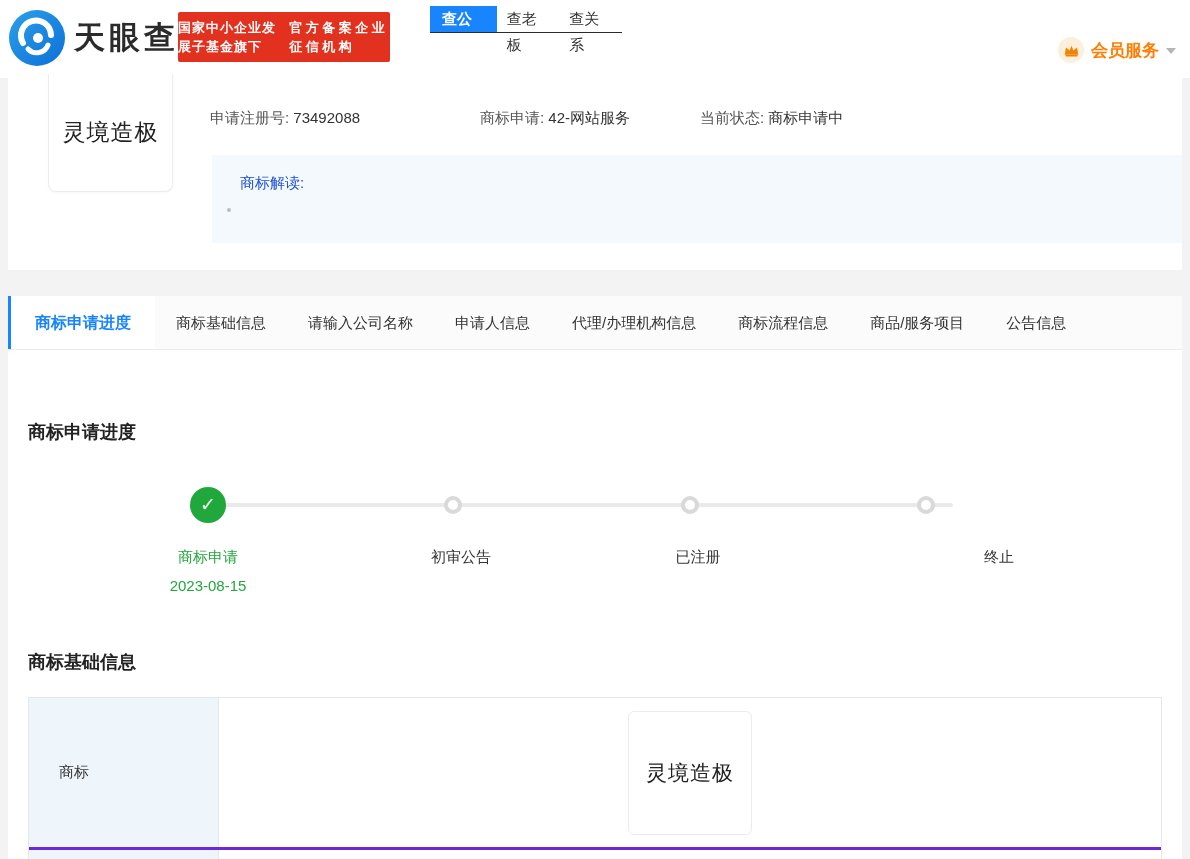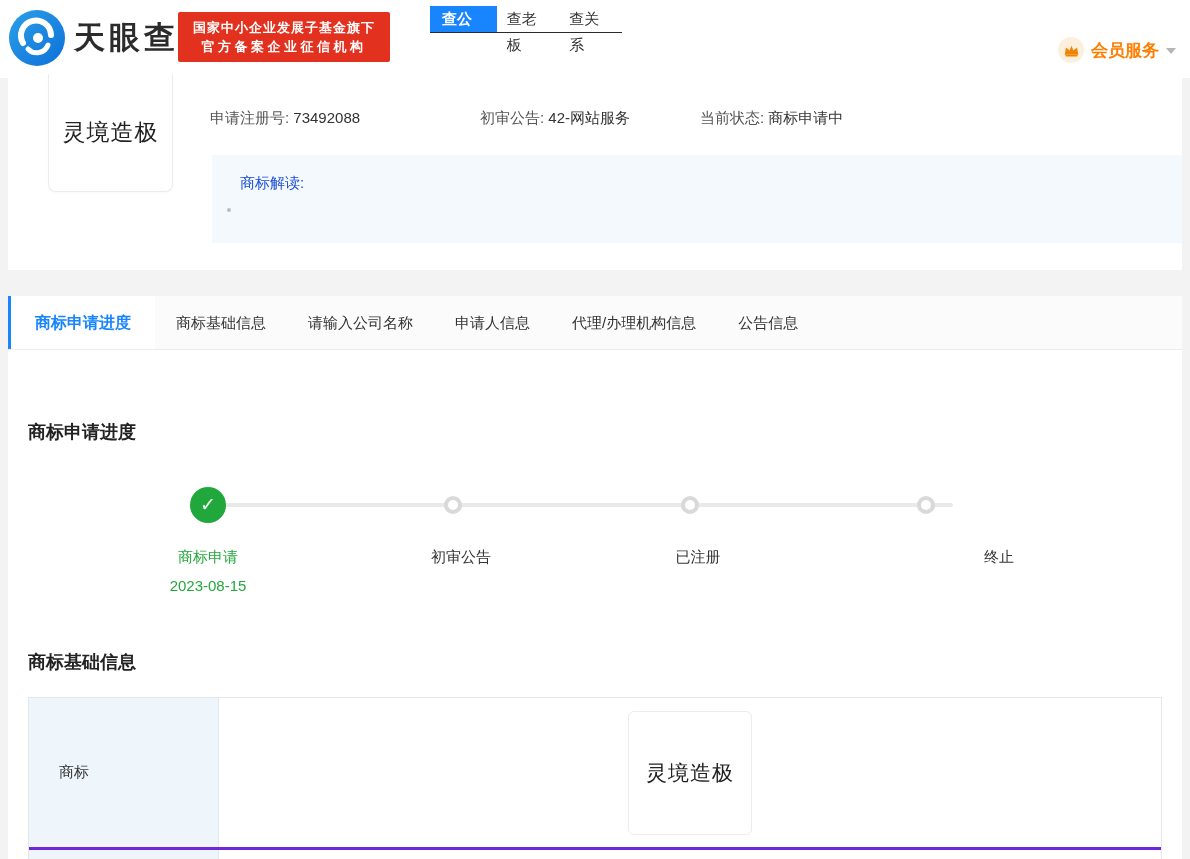--- a/index.html
+++ b/index.html
@@ -9,21 +9,21 @@
     background:#f3f3f3; color:#333; position:relative; overflow:hidden;
   }
   
   .top-header { position:absolute; top:0; left:0; width:1190px; height:78px; background:#fff; }
   .logo-wrap { position:absolute; left:8px; top:9px; display:flex; align-items:center; }
   .logo-icon { width:58px; height:58px; }
   .logo-text { margin-left:8px; display:flex; flex-direction:row; }
   .brand { font-size:31px; font-weight:bold; color:#2b2b2b; letter-spacing:4px; line-height:34px; }
   .brand-domain { font-size:12px; font-weight:bold; color:#2b2b2b; letter-spacing:1.5px; margin-top:3px; }
   .red-badge { position:absolute; left:178px; top:12px; width:212px; height:50px; background:#e2311f;
-    color:#fff; display:flex; flex-direction:column; justify-content:center; align-items:center;
+    color:#fff; display:flex; justify-content:center; align-items:center;
     border-radius:2px; font-weight:bold; }
   .red-badge .l1 { font-size:13px; letter-spacing:1px; line-height:19px; }
   .red-badge .l2 { font-size:13px; letter-spacing:3.5px; line-height:19px; }
   .search-area { position:absolute; left:430px; top:7px; }
   .search-tabs { display:flex; align-items:flex-end; height:26px; border-bottom:1px solid #2b2b2b; width:192px; }
   .search-tab { font-size:15px; color:#333; padding:0 10px; height:26px; line-height:26px; cursor:pointer; }
   .search-tab.active { background:#1885ff; color:#fff; font-weight:bold; padding:0 12px; }
   .search-row { display:flex; margin-top:5px; }
   .search-input-wrap { position:relative; width:458px; height:35px; }
   .search-input { width:458px; height:35px; border:1px solid #4c9bff; border-right:none; outline:none;
@@ -138,21 +138,21 @@
 <div class="card1">
   <div class="tm-thumb">
     <span>灵境造极</span>
   </div>
 
   <div class="info-field f0">
     <span class="lbl">申请注册号:</span>
     <span>73492088</span>
   </div>
   <div class="info-field f1">
-    <span class="lbl">初审公告:</span>
+    <span class="lbl">商标申请:</span>
     <span>42-网站服务</span>
   </div>
   <div class="info-field f2">
     <span class="lbl">当前状态:</span>
     <span>商标申请中</span>
   </div>
 
   <div class="interp-box">
     <div class="interp-title">商标解读:</div>
     <div class="interp-item">
@@ -161,20 +161,22 @@
   </div>
 </div>
 
 <div class="card2">
   <div class="tabbar">
     <span class="tab active">商标申请进度</span>
     <span class="tab">商标基础信息</span>
     <span class="tab">请输入公司名称</span>
     <span class="tab">申请人信息</span>
     <span class="tab">代理/办理机构信息</span>
+    <span class="tab">商标流程信息</span>
+    <span class="tab">商品/服务项目</span>
     <span class="tab">公告信息</span>
   </div>
 
   <div class="section-title st1">商标申请进度</div>
 
   <div class="progress">
     <div class="p-line"></div>
     <div class="p-done-circle">✓</div>
     <div class="p-ring r1"></div>
     <div class="p-ring r2"></div>

